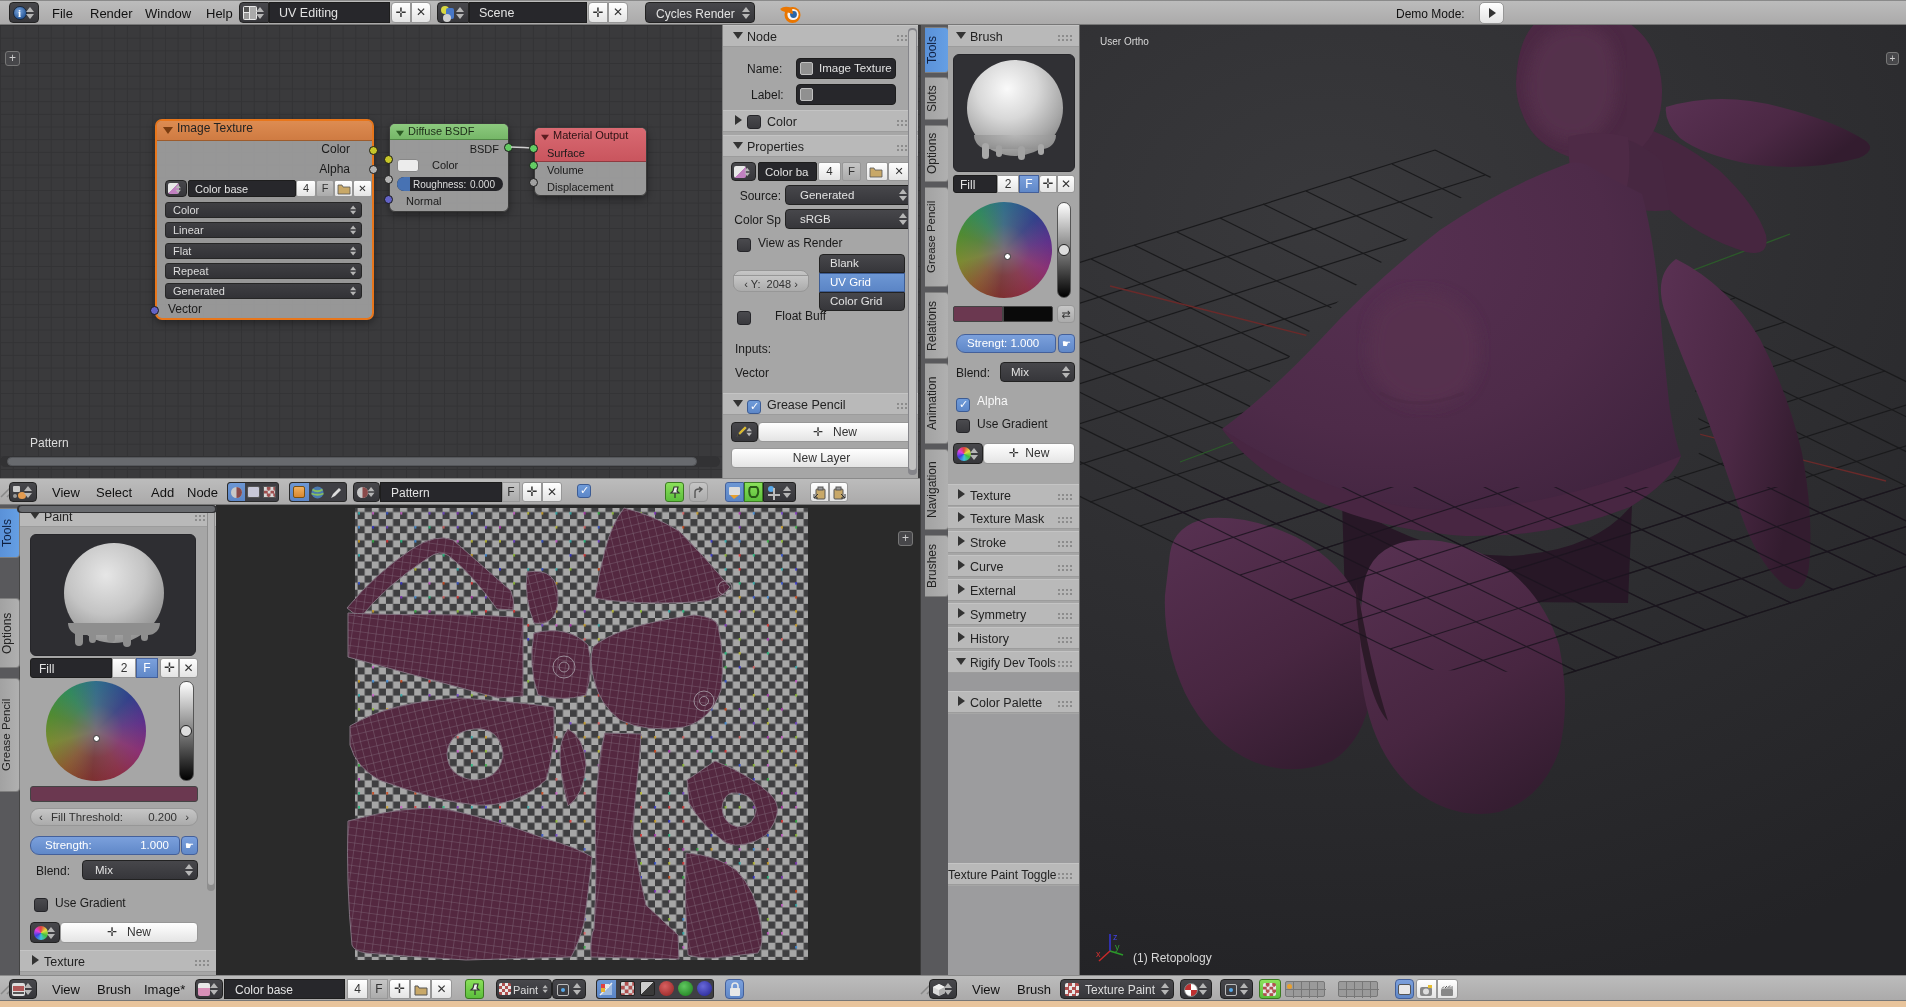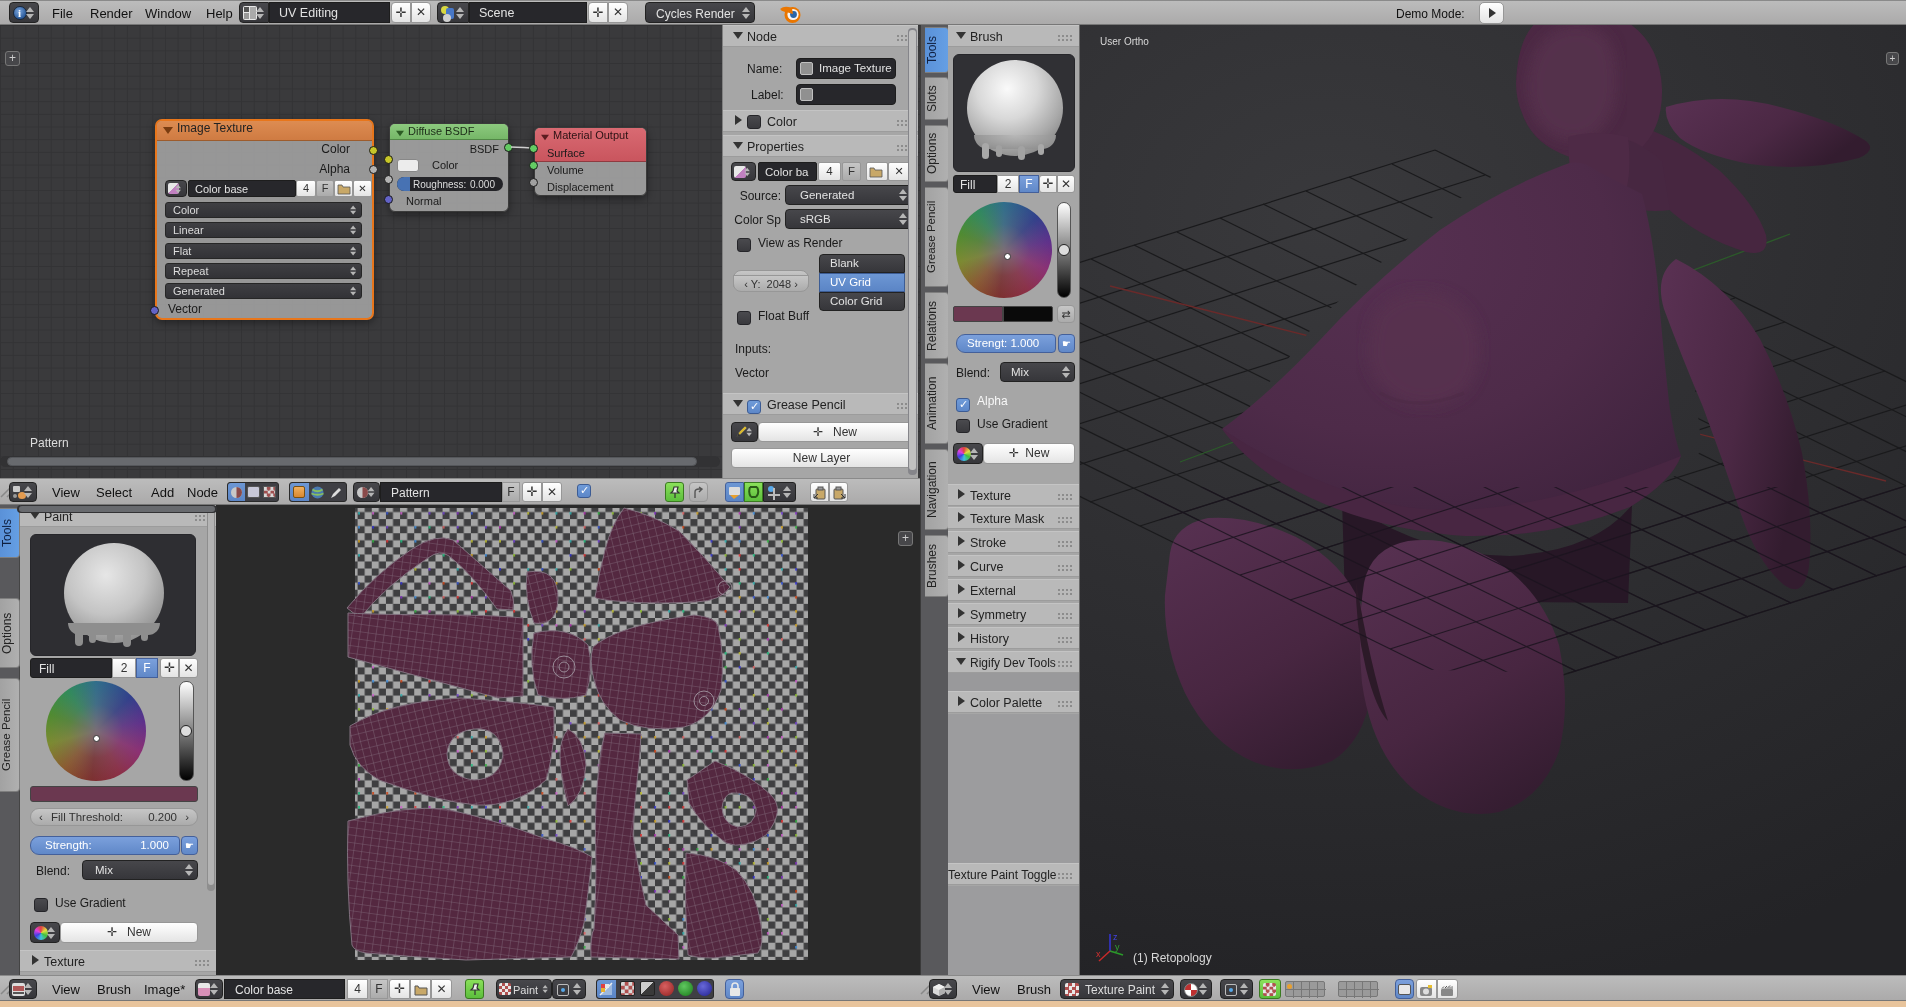--- a/index.html
+++ b/index.html
@@ -176,21 +176,21 @@
  <div class="abs lbl" style="left:8px;top:164px;width:50px;text-align:right;">Source:</div>
  <div class="abs dk" style="left:62px;top:160px;width:127px;height:20px;font-size:11.5px;padding:3px 0 0 14px;">Generated<span class="ud"></span></div>
  <div class="abs lbl" style="left:8px;top:188px;width:50px;text-align:right;">Color Sp</div>
  <div class="abs dk" style="left:62px;top:184px;width:127px;height:20px;font-size:11.5px;padding:3px 0 0 14px;">sRGB<span class="ud"></span></div>
  <div class="abs" style="left:14px;top:210px;"><span class="cb"></span><span class="lbl" style="margin-left:7px;position:relative;top:-2px;">View as Render</span></div>
  <div class="abs gr" style="left:10px;top:233px;width:76px;height:17px;border-radius:8px 8px 0 0;font-size:11px;text-align:left;line-height:16px;margin-top:12px;">‹ X:&nbsp;&nbsp;2048 ›</div>
  <div class="abs gr" style="left:10px;top:250px;width:76px;height:17px;border-radius:0 0 8px 8px;font-size:11px;text-align:center;line-height:16px;">‹ Y:&nbsp;&nbsp;2048 ›</div>
  <div class="abs dk" style="left:96px;top:229px;width:86px;height:19px;border-radius:4px 4px 0 0;font-size:11.5px;padding:2px 0 0 10px;">Blank</div>
  <div class="abs" style="left:96px;top:248px;width:86px;height:19px;background:linear-gradient(#6d97d4,#5b85c6);border:1px solid #3c5c94;font-size:11.5px;padding:2px 0 0 10px;color:#fff;">UV Grid</div>
  <div class="abs dk" style="left:96px;top:267px;width:86px;height:19px;border-radius:0 0 4px 4px;font-size:11.5px;padding:2px 0 0 10px;">Color Grid</div>
- <div class="abs" style="left:14px;top:283px;"><span class="cb"></span><span class="lbl" style="margin-left:7px;position:relative;top:-2px;">Float Buff</span></div>
+ <div class="abs" style="left:14px;top:283px;"><span class="cb"></span><span class="lbl" style="margin-left:24px;position:relative;top:-2px;">Float Buff</span></div>
  <div class="abs lbl" style="left:12px;top:317px;">Inputs:</div>
  <div class="abs lbl" style="left:12px;top:341px;">Vector</div>
  <div class="abs phead" style="left:0;top:368px;width:100%;"><span class="ptri tri-d" style="margin:0 4px 1px 10px;"></span><span class="cb cbc" style="vertical-align:-3px;margin-right:6px;"></span>Grease Pencil<span class="hdrgrip"></span></div>
  <div class="abs dk" style="left:8px;top:397px;width:27px;height:20px;">
       <svg class="abs" style="left:2px;top:2px;" width="14" height="15">
         <path d="M3,12 L5,7 L11,1 L13,3 L7,9 Z" fill="#d8b830" stroke="#555" stroke-width="0.8"></path>
         <path d="M3,12 L4.5,8.5 L6.5,10.5 Z" fill="#333"></path>
       </svg>
       <span class="ud" style="transform:scale(.7);"></span>
     </div>

